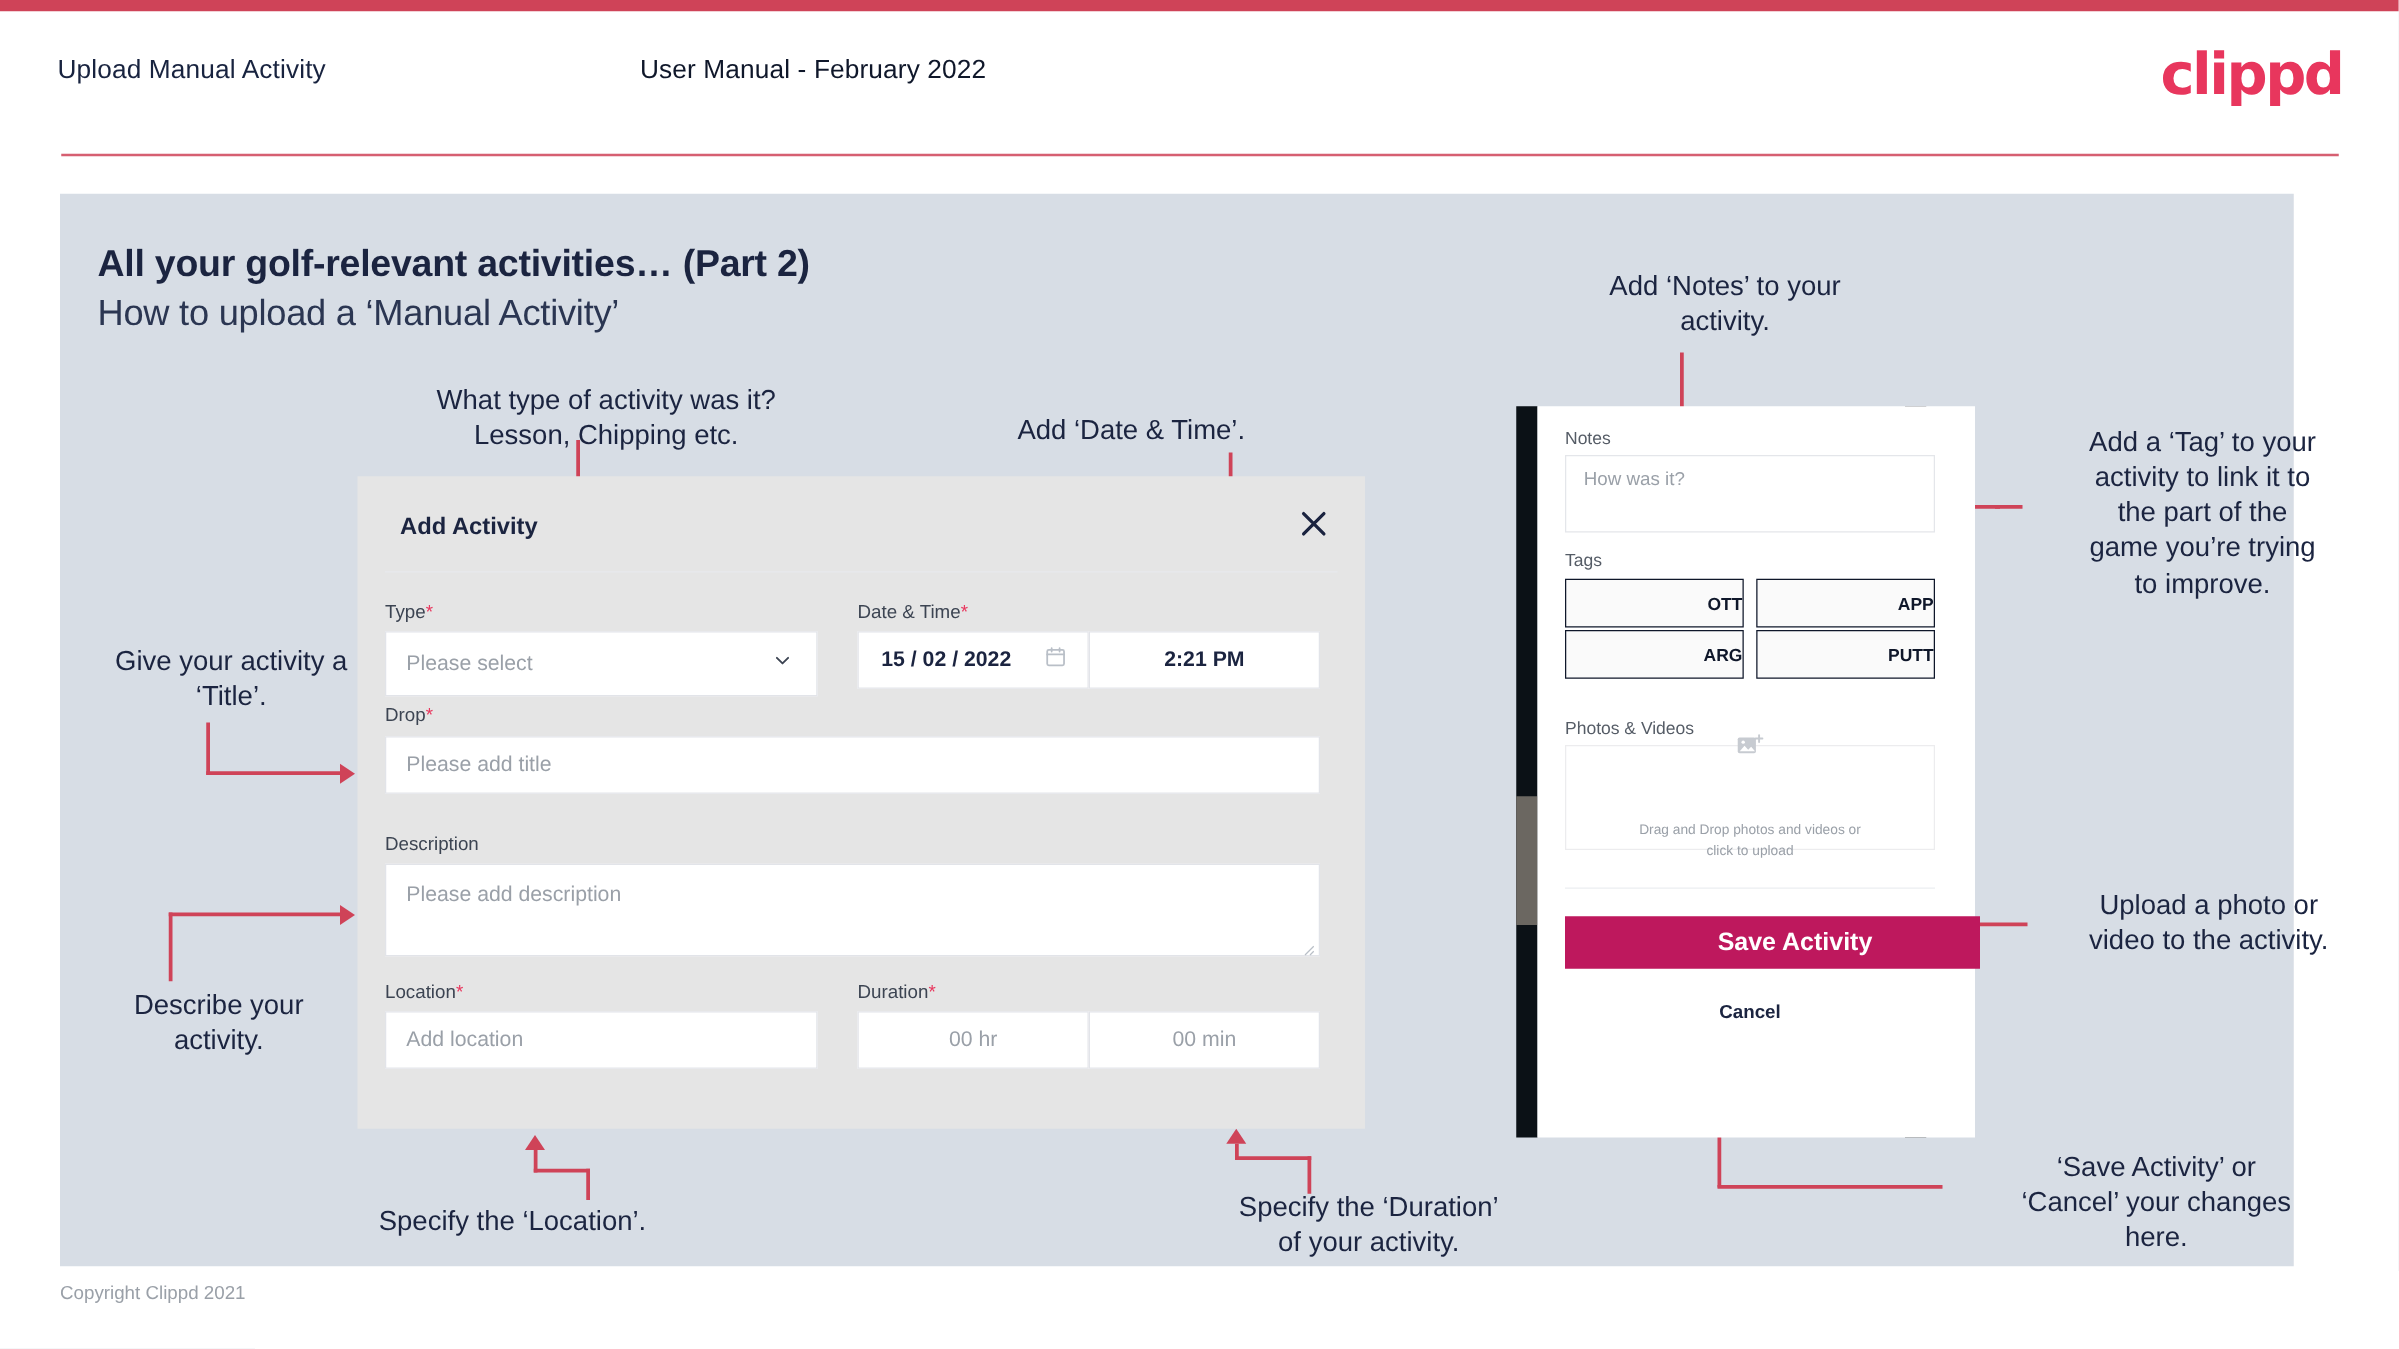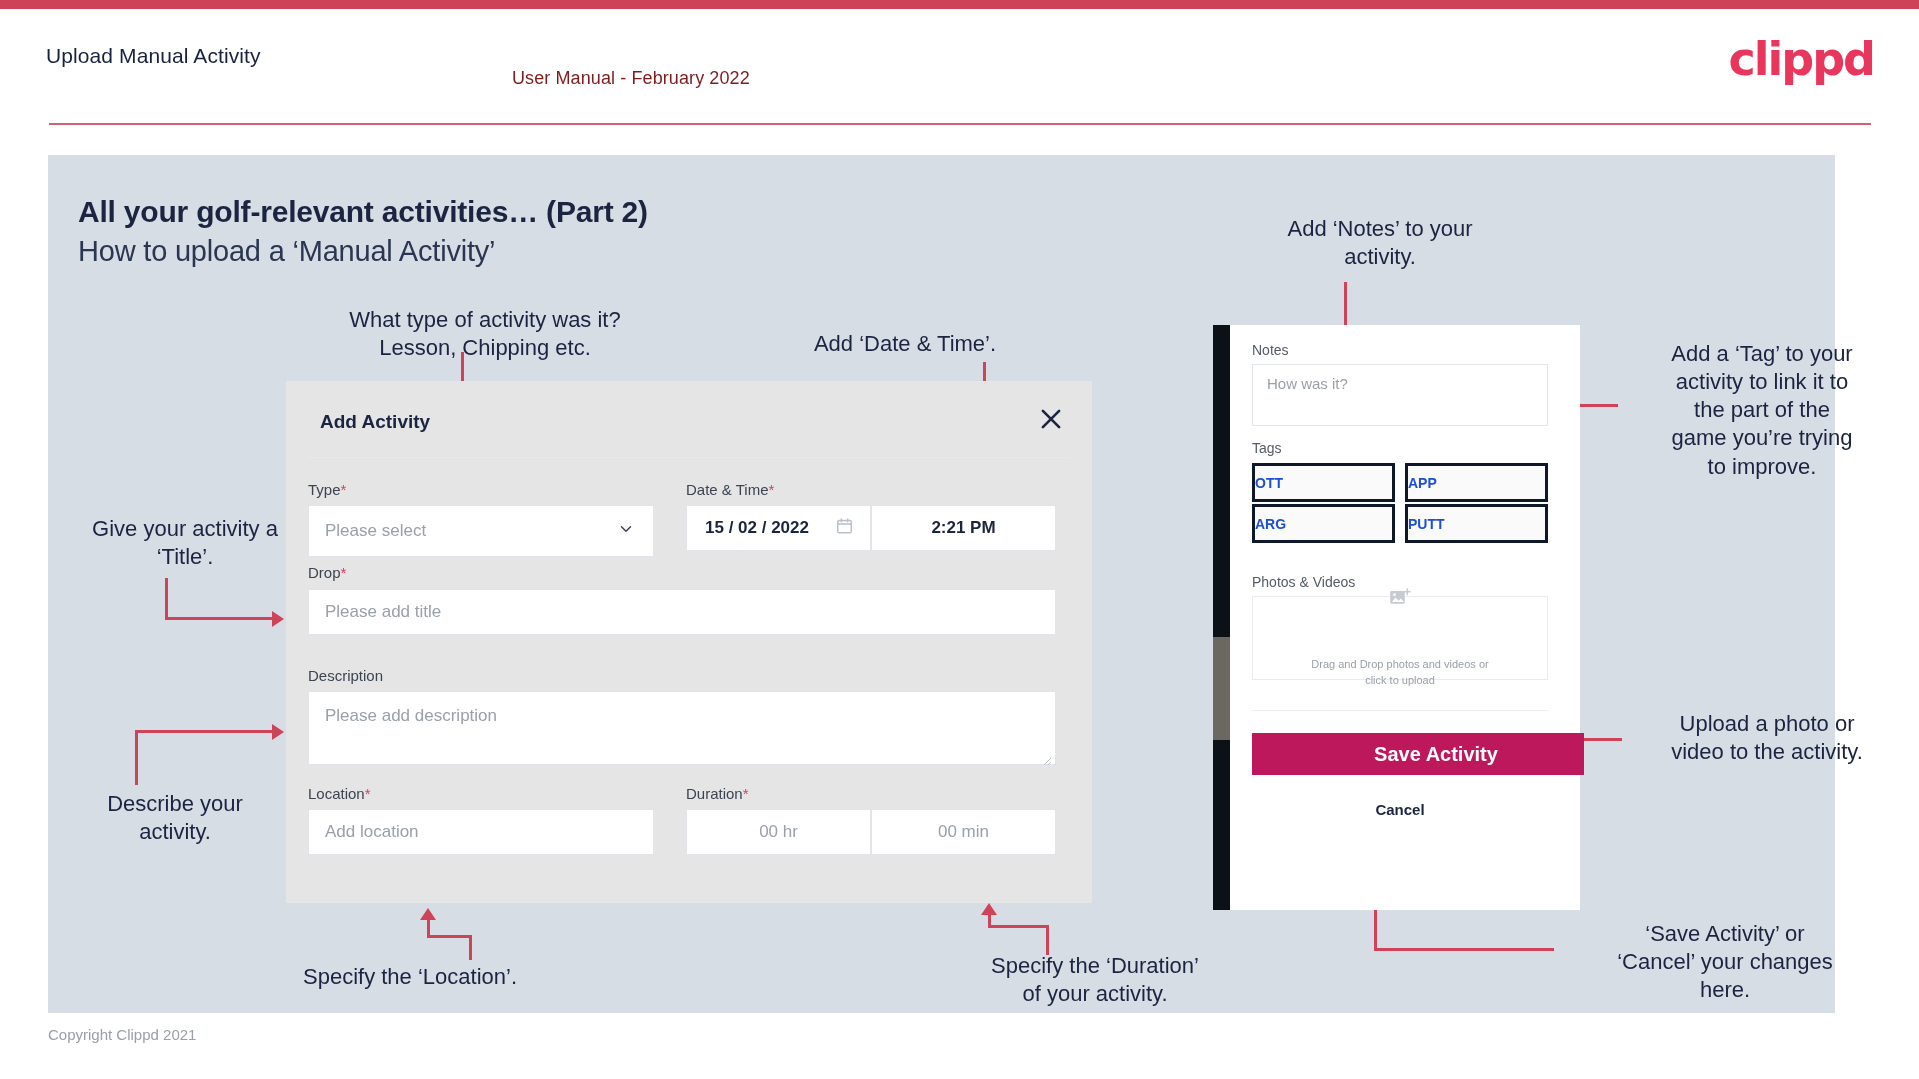--- a/index.html
+++ b/index.html
@@ -6,21 +6,21 @@
   body{
     width:1919px;height:1079px;
     background:#ffffff;
     font-family:"Liberation Sans","DejaVu Sans",sans-serif;
     overflow:hidden;position:relative;
   }
   
   .topbar{position:absolute;left:0;top:0;width:1919px;height:9px;background:#cf4358;}
   
   .hdr-title{position:absolute;left:46px;top:44px;font-size:21px;color:#18233f;font-weight:400;letter-spacing:.1px;}
-  .hdr-sub{position:absolute;left:512px;top:44px;font-size:18px;color:#7f1d1d;font-weight:400;letter-spacing:.1px;margin-top:24px;}
+  .hdr-sub{position:absolute;left:512px;top:44px;font-size:21px;color:#0f172a;font-weight:400;letter-spacing:.1px;}
   .logo{position:absolute;right:45px;top:36px;font-size:46px;font-weight:700;color:#e8365d;letter-spacing:-2px;
         font-family:"DejaVu Sans",sans-serif;line-height:1;}
   .hdr-rule{position:absolute;left:49px;top:123px;width:1822px;height:2px;background:#cf4358;opacity:.85;}
   
   .slide{position:absolute;left:48px;top:155px;width:1787px;height:858px;background:#d7dde5;}
   .s-title{position:absolute;left:78px;top:195px;font-size:30px;font-weight:700;color:#1b2440;letter-spacing:-.2px;}
   .s-sub{position:absolute;left:78px;top:235px;font-size:29px;font-weight:400;color:#2b3652;letter-spacing:-.2px;}
   
   .anno{position:absolute;color:#1b2440;font-size:22px;line-height:1.28;font-weight:400;}
   .anno.c{text-align:center;}
@@ -49,22 +49,22 @@
   
   .phone{position:absolute;left:1213px;top:325px;width:328px;height:585px;}
   .ph-bezel-l{position:absolute;left:0;top:0;width:17px;height:585px;background:#0b1116;}
   .ph-bezel-r{position:absolute;right:0;top:0;width:17px;height:585px;background:#0b1116;}
   .ph-btn-l{position:absolute;left:0;top:312px;width:17px;height:103px;background:#6b6761;}
   .ph-btn-r{position:absolute;right:0;top:355px;width:17px;height:60px;background:#6b6761;}
   .ph-screen{position:absolute;left:17px;top:0;width:350px;height:585px;background:#fff;}
   .p-label{position:absolute;font-size:14px;color:#555c66;}
   .p-box{position:absolute;border:1px solid #e4e6ea;box-sizing:border-box;background:#fff;}
   .p-box .ph2{padding-left:14px;padding-top:10px;font-size:15px;color:#9aa0a8;}
-  .tag{position:absolute;border:3px solid #0f172a;box-sizing:border-box;background:#fafafa;
-       display:flex;align-items:center;justify-content:flex-start;font-size:14px;font-weight:700;color:#1d4ed8;}
+  .tag{position:absolute;border:1px solid #0f172a;box-sizing:border-box;background:#fafafa;
+       display:flex;align-items:center;justify-content:flex-end;font-size:14px;font-weight:700;color:#0f172a;}
   .drop{position:absolute;border:1px solid #ececee;box-sizing:border-box;background:#fff;
         display:flex;flex-direction:column;align-items:center;justify-content:center;gap:6px;}
   .drop .dtxt{font-size:11px;color:#9aa0a8;text-align:center;line-height:1.5;}
   .p-rule{position:absolute;background:#eceef1;height:1px;}
   .save-btn{position:absolute;background:#be185d;color:#fff;display:flex;align-items:center;
             justify-content:center;font-size:20px;font-weight:700;cursor:pointer;padding-left:36px;}
   .cancel-btn{position:absolute;text-align:center;font-size:15px;font-weight:700;color:#1b2440;cursor:pointer;}
   
   .copyright{position:absolute;left:48px;top:1026px;font-size:15px;color:#9aa0a8;}
 </style>

